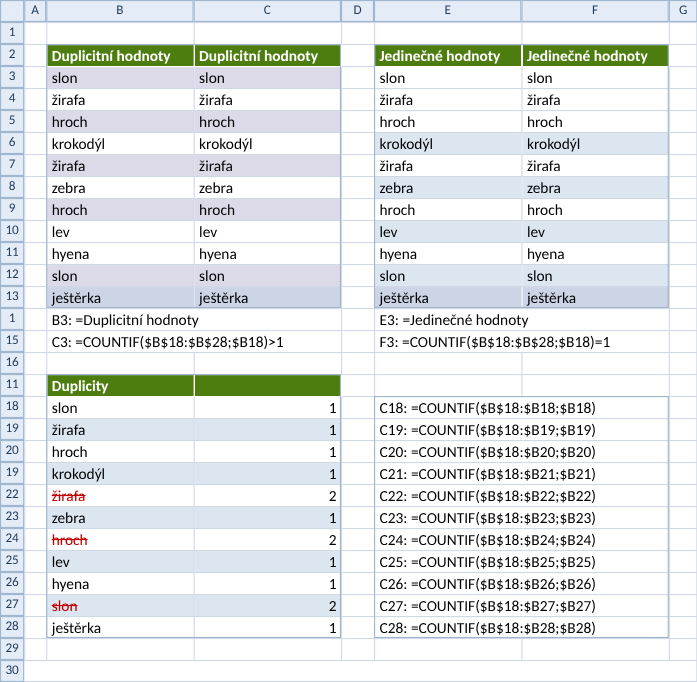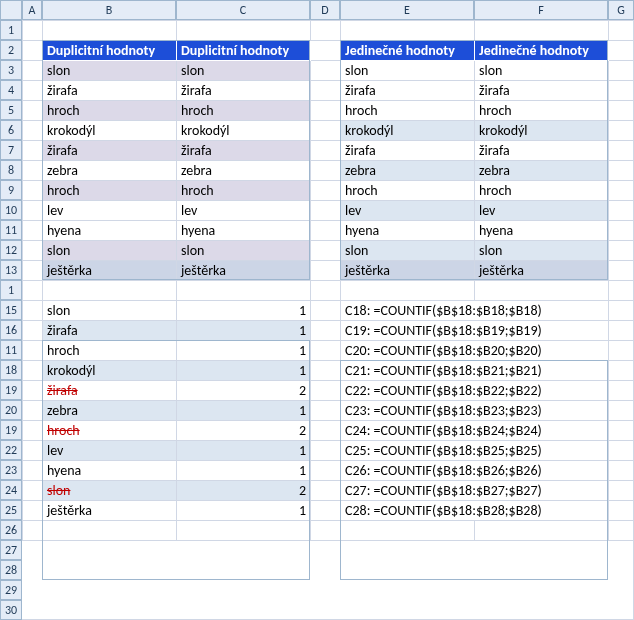--- a/index.html
+++ b/index.html
@@ -61,21 +61,21 @@
     vertical-align: middle;
     white-space: nowrap;
     overflow: hidden;
   }
   table.grid {
     border-collapse: collapse;
     table-layout: fixed;
     width: 612px;
   }
   .th-cell {
-    background: #1d4ed8;
+    background: #4d7c0f;
     color: #fff;
     font-weight: bold;
     border: 1px solid #fff !important;
   }
   
   .band-lav { background: #dcd9e8; }  
   .band-wht { background: #ffffff; }  
   .band-dark { background: #ccd5e6; } 
   .band-blu { background: #dce6f1; }
   .strike { text-decoration: line-through; color: #c00000; }
@@ -268,22 +268,45 @@
             <td></td>
             <td class=" band-dark">ještěrka</td>
             <td class=" band-dark">ještěrka</td>
             <td></td>
             <td class=" band-dark">ještěrka</td>
             <td class=" band-dark">ještěrka</td>
             <td></td>
           </tr>
           <tr>
             <td></td>
-            <td></td>
-            <td></td>
+            <td colspan="2">B3: =Duplicitní hodnoty</td>
+            <td></td>
+            <td colspan="2">E3: =Jedinečné hodnoty</td>
+            <td></td>
+          </tr>
+          <tr>
+            <td></td>
+            <td colspan="2">C3: =COUNTIF($B$18:$B$28;$B18)&gt;1</td>
+            <td></td>
+            <td colspan="2">F3: =COUNTIF($B$18:$B$28;$B18)=1</td>
+            <td></td>
+          </tr>
+          <tr>
+            <td></td>
+            <td></td>
+            <td></td>
+            <td></td>
+            <td></td>
+            <td></td>
+            <td></td>
+          </tr>
+          <tr>
+            <td></td>
+            <td class=" th-cell">Duplicity</td>
+            <td class=" th-cell"></td>
             <td></td>
             <td></td>
             <td></td>
             <td></td>
           </tr>
           <tr>
             <td></td>
             <td class=" band-wht">slon</td>
             <td class=" band-wht rt">1</td>
             <td></td>

